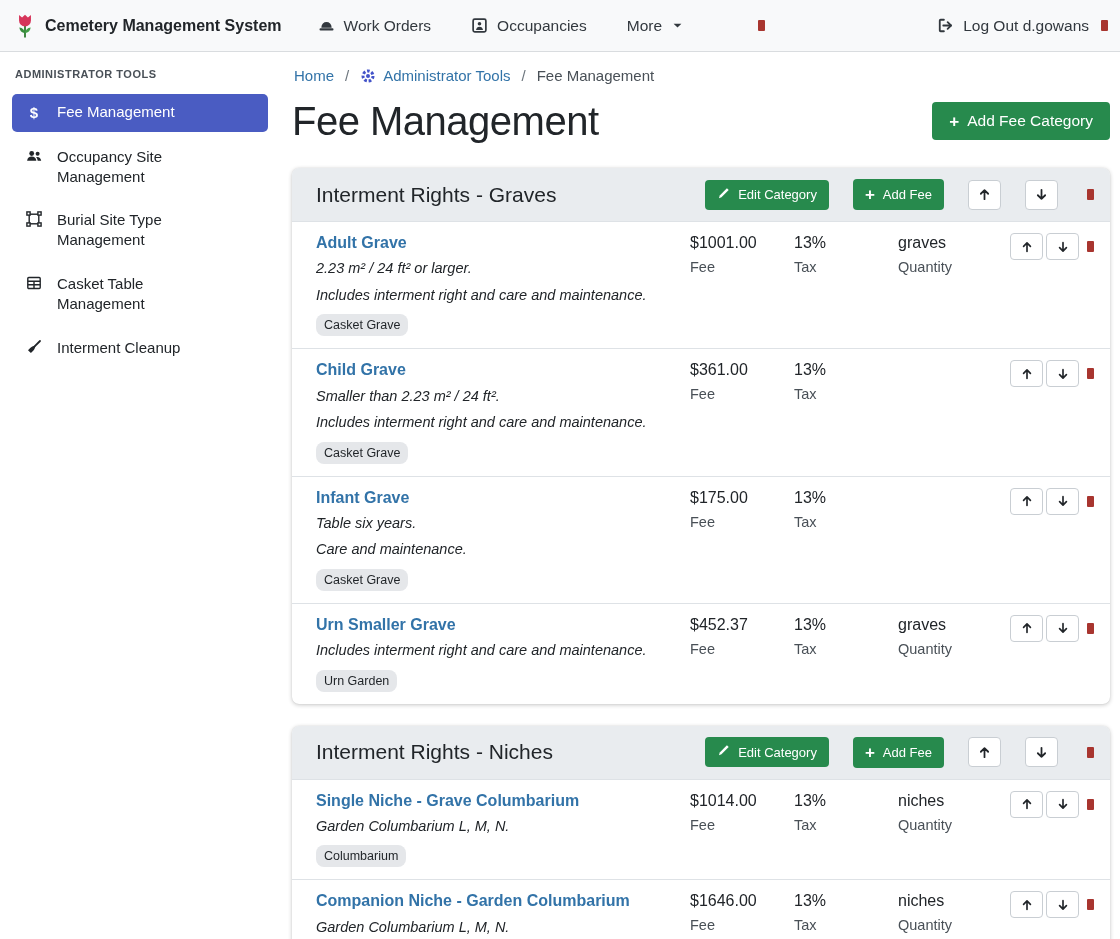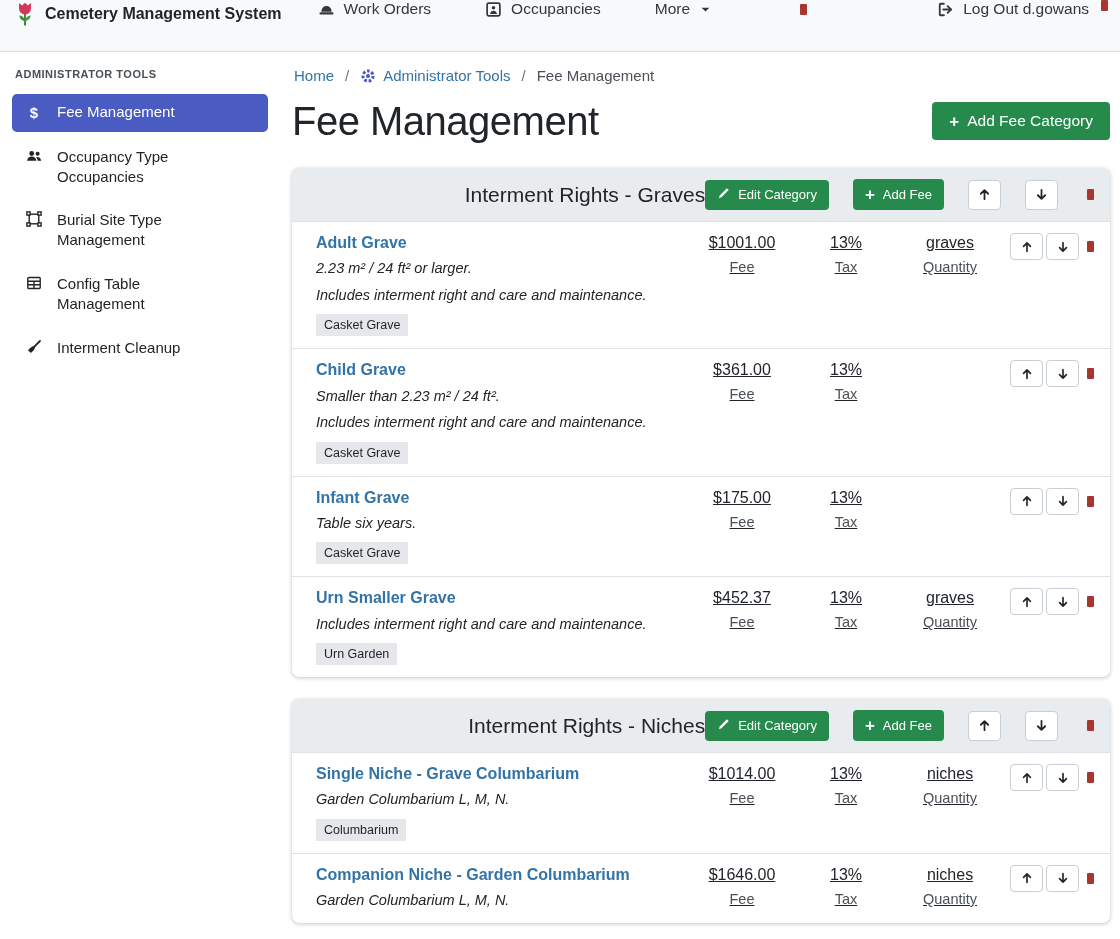--- a/index.html
+++ b/index.html
@@ -9,26 +9,26 @@
     width:1120px; height:939px; overflow:hidden;
     font-family:"Liberation Sans", sans-serif;
     color:#212529; background:#fff; font-size:15px;
   }
   a { text-decoration:none; }
   button { font-family:"Liberation Sans", sans-serif; cursor:pointer; }
 
   
   .navbar {
     height:52px; background:#f8f9fa; border-bottom:1px solid #d9dcdf;
-    display:flex; align-items:flex-start; padding:0 10px 0 14px;
+    display:flex; align-items:center; padding:0 10px 0 14px;
   }
   .brand { display:flex; align-items:center; gap:9px; font-weight:700; font-size:16px;
            color:#212529; margin-right:36px; cursor:pointer; }
   .brand svg { display:block; }
-  .nav-links { display:flex; align-items:center; gap:54px; }
+  .nav-links { display:flex; align-items:center; gap:40px; }
   .nav-link { display:flex; align-items:center; gap:9px; color:#32383e; font-size:15.5px; cursor:pointer; }
   .nav-link svg { display:block; color:#32383e; }
   .nav-spacer { flex:1; }
   .red-marker { width:7px; height:11px; background:#a8352f; border-radius:1px; display:inline-block; flex:none; }
   .nav-marker { margin-left:34px; }
   .right-marker { margin-left:12px; margin-right:2px; }
 
   
   .layout { display:flex; align-items:flex-start; }
 
@@ -75,35 +75,35 @@
 
   
   .card {
     background:#fff; border-radius:7px; overflow:hidden; margin-bottom:22px;
     box-shadow:0 1px 4px rgba(0,0,0,.22), 0 0 1px rgba(0,0,0,.15);
   }
   .card-header {
     background:#e9ecef; padding:11px 16px 11px 24px;
     display:flex; align-items:center;
   }
-  .card-title { font-size:21px; font-weight:500; margin:0; flex:1;text-align:right; }
+  .card-title { font-size:21px; font-weight:500; margin:0; flex:1; }
   .hdr-btns { display:flex; align-items:center; gap:24px; }
 
   .fee-row {
     display:grid; grid-template-columns:1fr 104px 104px 104px 92px;
     padding:11px 16px 12px 24px; border-top:1px solid #dee2e6;
     align-items:start;
   }
   .fee-name { color:#3273a8; font-weight:600; font-size:16px; line-height:1.2; display:inline-block; }
   .fee-desc { font-size:14.5px; line-height:1.35; margin-top:7px; color:#212529;font-style:italic; }
   .badge {
     display:inline-block; background:#e5e7ea; color:#1f2327;
-    border-radius:0; padding:4px 8px; font-size:12.5px; margin-top:9px;
-  }
-  .num-col { text-align:center; padding-top:1px;text-decoration:underline; }
+    border-radius:8px; padding:4px 8px; font-size:12.5px; margin-top:9px;
+  }
+  .num-col { padding-top:1px; }
   .num-col .val { font-size:16px; color:#212529; }
   .num-col .lbl { font-size:14.5px; color:#495057; margin-top:7px; }
   .row-actions { display:flex; gap:3px; justify-content:flex-end; align-items:flex-start; }
   .row-actions .red-marker { margin-left:5px; margin-top:8px; }
   .hdr-btns .red-marker { margin-left:5px; }
 </style>
 </head>
 <body>
 
 <header class="navbar">
@@ -177,21 +177,21 @@
 
     <div class="side-item">
       <span class="sicon">
         <svg width="18" height="16" viewBox="0 0 16 16" fill="currentColor">
           <circle cx="5.7" cy="5.5" r="2.4"></circle>
           <path d="M1.1 12.7c.3-2.6 2.2-4.1 4.6-4.1s4.3 1.5 4.6 4.1z"></path>
           <circle cx="11.6" cy="5.8" r="2"></circle>
           <path d="M11.2 8.9c2.2 0 3.7 1.4 4 3.8h-3.5a6.4 6.4 0 0 0-1.6-3.6z"></path>
         </svg>
       </span>
-      <span>Occupancy Type Occupancies</span>
+      <span>Occupancy Site Management</span>
     </div>
 
     <div class="side-item">
       <span class="sicon">
         <svg width="16" height="16" viewBox="0 0 16 16" fill="none" stroke="currentColor" stroke-width="1.4">
           <rect x="3.2" y="3.2" width="9.6" height="9.6"></rect>
           <rect x="0.9" y="0.9" width="3.2" height="3.2" fill="#fff"></rect>
           <rect x="11.9" y="0.9" width="3.2" height="3.2" fill="#fff"></rect>
           <rect x="0.9" y="11.9" width="3.2" height="3.2" fill="#fff"></rect>
           <rect x="11.9" y="11.9" width="3.2" height="3.2" fill="#fff"></rect>
@@ -200,21 +200,21 @@
       <span>Burial Site Type Management</span>
     </div>
 
     <div class="side-item">
       <span class="sicon">
         <svg width="16" height="16" viewBox="0 0 16 16" fill="none" stroke="currentColor" stroke-width="1.4">
           <rect x="1.8" y="2.5" width="12.4" height="11" rx="1"></rect>
           <path d="M1.8 6.2h12.4M8 6.2v7.3M1.8 9.8h12.4"></path>
         </svg>
       </span>
-      <span>Config Table Management</span>
+      <span>Casket Table Management</span>
     </div>
 
     <div class="side-item">
       <span class="sicon">
         <svg width="16" height="16" viewBox="0 0 16 16">
           <path d="M14 2L8.6 7.4" stroke="currentColor" stroke-width="1.8" stroke-linecap="round" fill="none"></path>
           <path d="M8.9 6.7c-1.9.2-3.5 1-4.7 2.2L2 11.2l2.9 2.9 2.3-2.3c1.2-1.2 2-2.8 2.2-4.7z" fill="currentColor"></path>
         </svg>
       </span>
       <span>Interment Cleanup</span>
@@ -339,20 +339,21 @@
               </svg>
           </button>
           <span class="red-marker"></span>
         </div>
       </div>
 
       <div class="fee-row">
         <div class="fee-info">
           <a class="fee-name">Infant Grave</a>
           <div class="fee-desc">Table six years.</div>
+          <div class="fee-desc">Care and maintenance.</div>
           <span class="badge">Casket Grave</span>
         </div>
         <div class="num-col">
           <div class="val">$175.00</div>
           <div class="lbl">Fee</div>
         </div>
         <div class="num-col">
           <div class="val">13%</div>
           <div class="lbl">Tax</div>
         </div>

